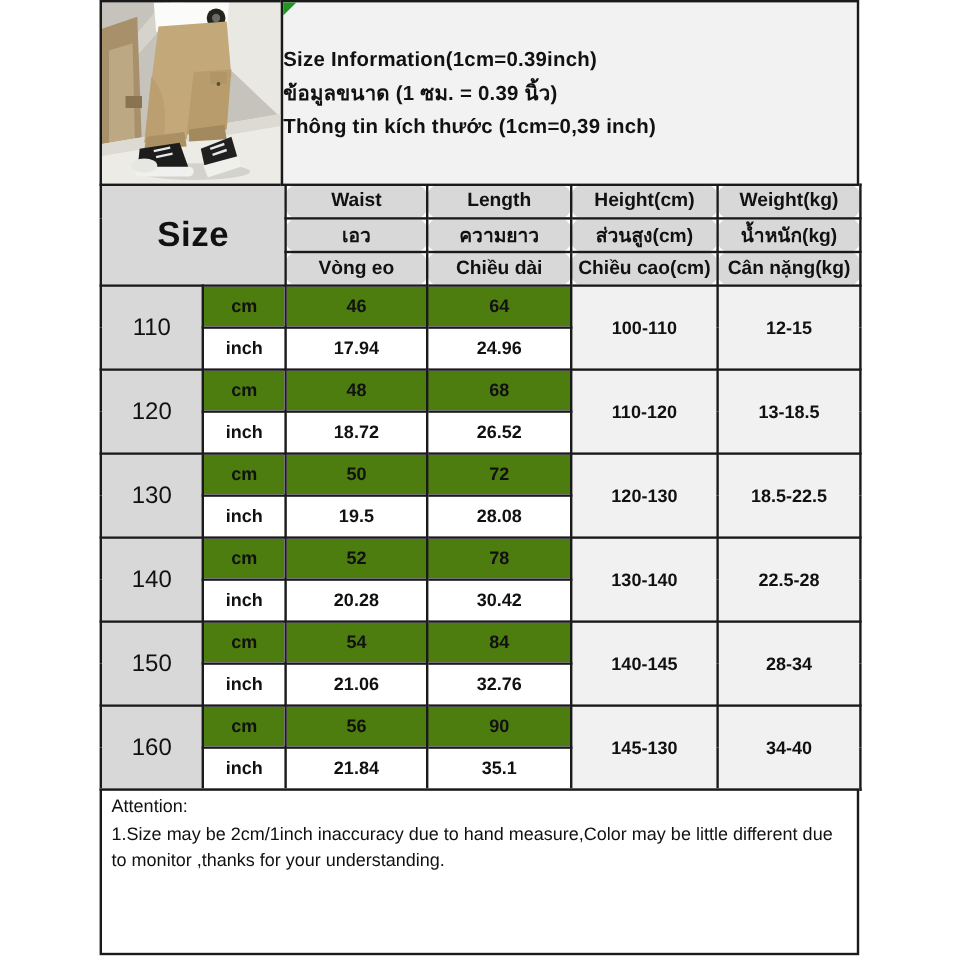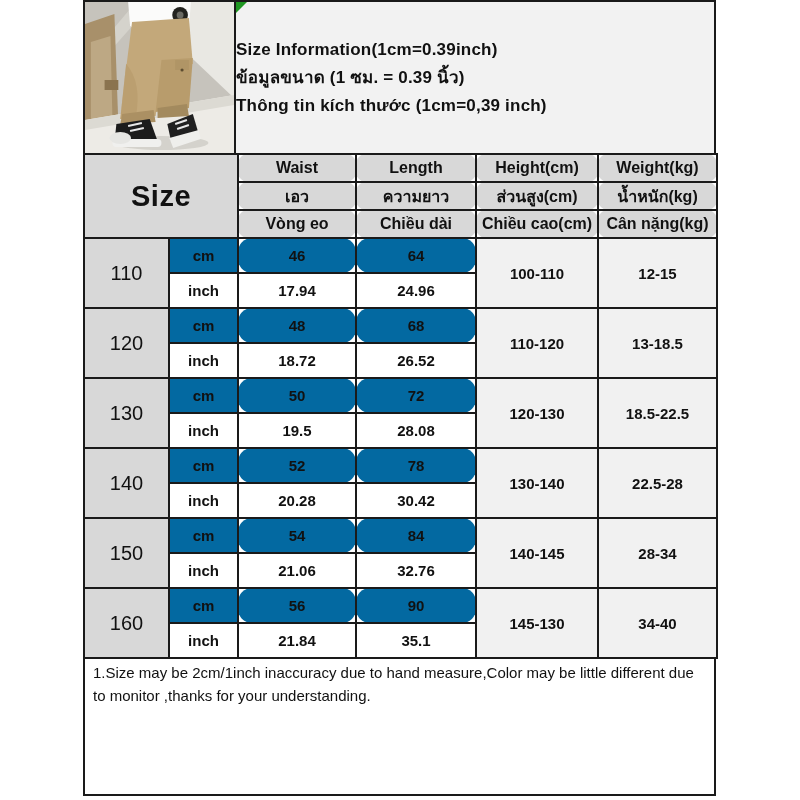--- a/index.html
+++ b/index.html
@@ -21,22 +21,22 @@
   
   table.size-table { width:633px; border-collapse:collapse; table-layout:fixed; margin-top:-2px; }
   .size-table td, .size-table th { border:2px solid #1a1a1a; text-align:center; vertical-align:middle;
     overflow:hidden; white-space:nowrap; padding:0 2px; }
   .size-table tr.hdr { height:28px; }
   .size-table tr.data { height:35px; }
   .hdr-cell { background:#d8d8d8; font-weight:bold; font-size:16px;border-radius:10px; }
   .corner-cell { background:#d8d8d8; font-weight:bold; font-size:29px; letter-spacing:0.5px; }
   .size-cell { background:#d8d8d8; font-weight:normal; font-size:20px; }
   .unit-cell { font-weight:bold; font-size:15px; }
-  .val-cell  { font-weight:bold; font-size:15px;border-radius:14px; }
-  .row-cm  td.shade { background:#0369a1; }
+  .val-cell  { font-weight:bold; font-size:15px; }
+  .row-cm  td.shade { background:#4d7c0f; }
   .row-in  td.plain { background:#ffffff; }
   .merge-cell { background:#f1f1f1; font-weight:bold; font-size:15px; }
 
   
   .attention-box { width:633px; height:139px; margin-top:-2px; border:2px solid #1a1a1a; background:#ffffff;
     padding:3px 8px 0 8px; font-size:15px; line-height:1.5; }
   .attention-box div { font-weight:normal; }
 </style>
 </head>
 <body>
@@ -195,16 +195,17 @@
       </tr>
       <tr class="data row-in">
         <td class="unit-cell plain">inch</td>
         <td class="val-cell plain">21.84</td>
         <td class="val-cell plain">35.1</td>
       </tr>
     </tbody>
   </table>
 
   <div class="attention-box">
+    <div>Attention:</div>
     <div>1.Size may be 2cm/1inch inaccuracy due to hand measure,Color may be little different due to monitor ,thanks for your understanding.</div>
   </div>
 
 </div>
 
 </body></html>

